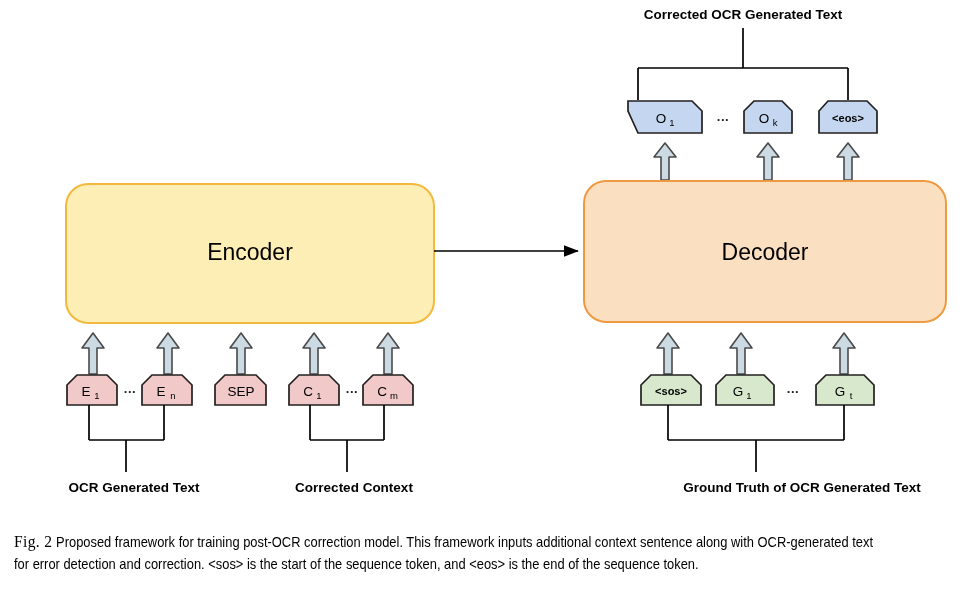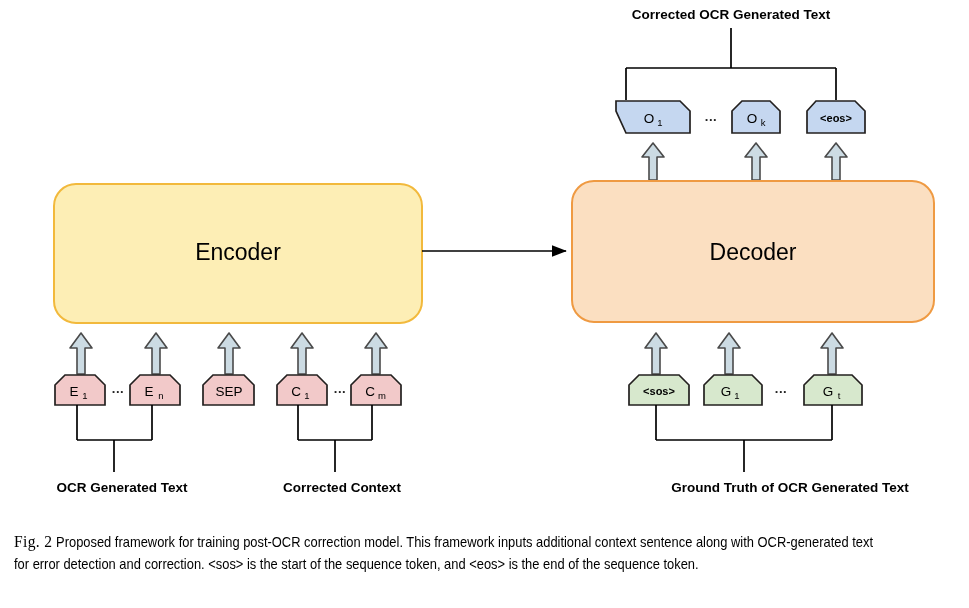--- a/index.html
+++ b/index.html
@@ -11,21 +11,21 @@
     width: 969px;
     height: 608px;
     position: relative;
     font-family: "Liberation Sans", sans-serif;
     color: #000000;
     overflow: hidden;
   }
 
   #figure-stage {
     position: absolute;
-    left: 4px;
+    left: 16px;
     top: 0;
     width: 944px;
     height: 520px;
     text-decoration: underline;
   }
 
   #diagram-svg {
     position: absolute;
     left: 0;
     top: 0;

